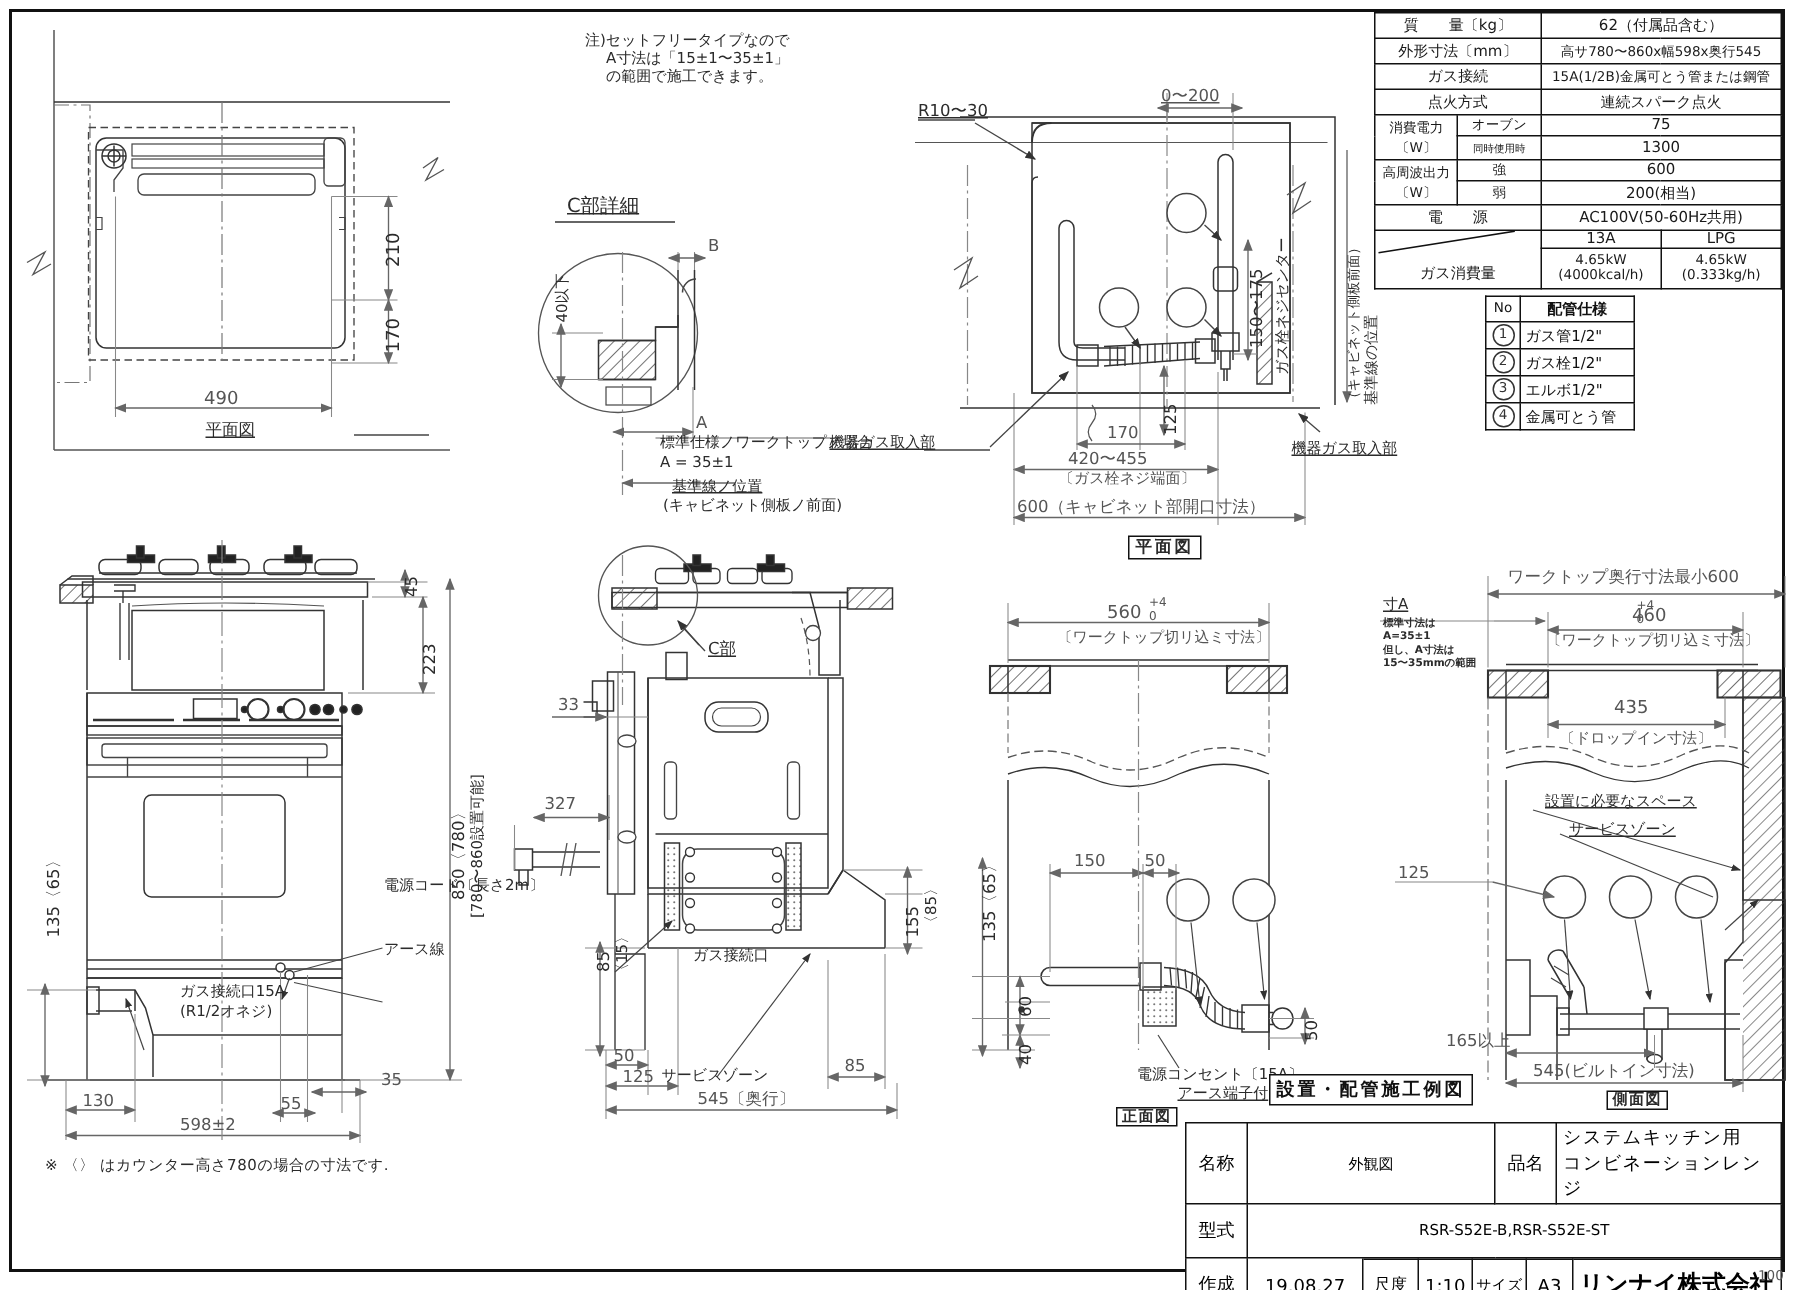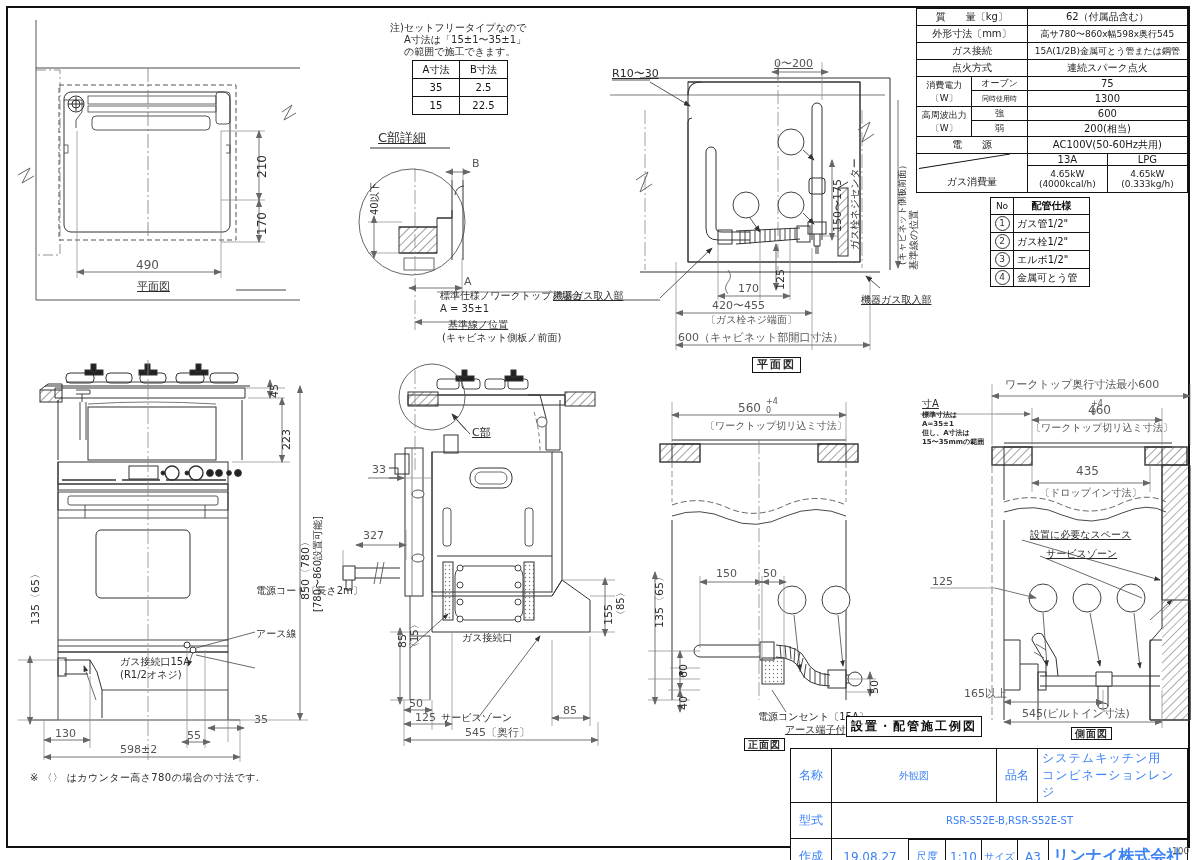--- a/index.html
+++ b/index.html
@@ -16,21 +16,21 @@
   table.spec td,table.spec th{border:1px solid #111;color:#1a1a1a;text-align:center;padding:0;font-weight:normal;}
   .fs7{font-size:7px;} .fs8{font-size:8px;} .fs9{font-size:9px;}
   .fs10{font-size:10px;} .fs11{font-size:11px;} .fs12{font-size:12px;}
   .fs13{font-size:13px;} .fs14{font-size:10px;} .fs16{font-size:16px;}
   .bld{font-weight:bold;}
   .cnum{display:inline-block;width:13px;height:13px;border:1px solid #333;border-radius:50%;
         font-size:9px;line-height:12px;text-align:center;color:#333;background:#fff;}
   .tb{position:absolute;border-collapse:collapse;}
   .tb td{border:1px solid #111;color:#111;text-align:center;}
   #titleblock{position:absolute;left:790px;top:748px;width:398px;height:98px;border-collapse:collapse;background:#fff;}
-  #titleblock td{border:1px solid #111;color:#3b82f6;text-align:center;}
+  #titleblock td{border:1px solid #111;color:#000000;text-align:center;}
 </style>
 </head>
 <body>
 
 <div id="sheet">
   <div class="frame"></div>
 
   <svg class="layer" viewBox="0 0 1200 860">
     <defs>
       <marker id="ar" markerWidth="9" markerHeight="7" refX="8" refY="3.5" orient="auto">
@@ -588,36 +588,20 @@
     <tr>
       <td style="height:15px;"><span class="cnum">4</span></td>
       <td style="text-align:left;padding-left:3px;">金属可とう管</td>
     </tr>
   </tbody>
     </table>
 
   <div class="t fs10" style="left:390px;top:22px;">注)セットフリータイプなので</div>
   <div class="t fs10" style="left:404px;top:34px;">A寸法は「15±1〜35±1」</div>
   <div class="t fs10" style="left:404px;top:46px;">の範囲で施工できます。</div>
-  <table class="tb fs10" style="left:412px;top:60px;width:96px;">
-    <tbody>
-        <tr>
-      <td style="width:48px;height:15px;">A寸法</td>
-      <td style="width:48px;">B寸法</td>
-    </tr>
-    <tr>
-      <td style="height:15px;">35</td>
-      <td>2.5</td>
-    </tr>
-    <tr>
-      <td style="height:15px;">15</td>
-      <td>22.5</td>
-    </tr>
-  </tbody>
-    </table>
 
   <div class="t g fs12" style="left:136px;top:259px;">490</div>
   <div class="vt g fs12" style="left:255px;top:178px;transform:rotate(-90deg);">210</div>
   <div class="vt g fs12" style="left:255px;top:235px;transform:rotate(-90deg);">170</div>
   <div class="t fs11 ul" style="left:137px;top:281px;">平面図</div>
 
   <div class="t fs13 ul" style="left:378px;top:131px;">C部詳細</div>
   <div class="t g fs11" style="left:472px;top:158px;">B</div>
   <div class="t g fs11" style="left:464px;top:276px;">A</div>
   <div class="vt g fs10" style="left:368px;top:215px;transform:rotate(-90deg);">40以下</div>

